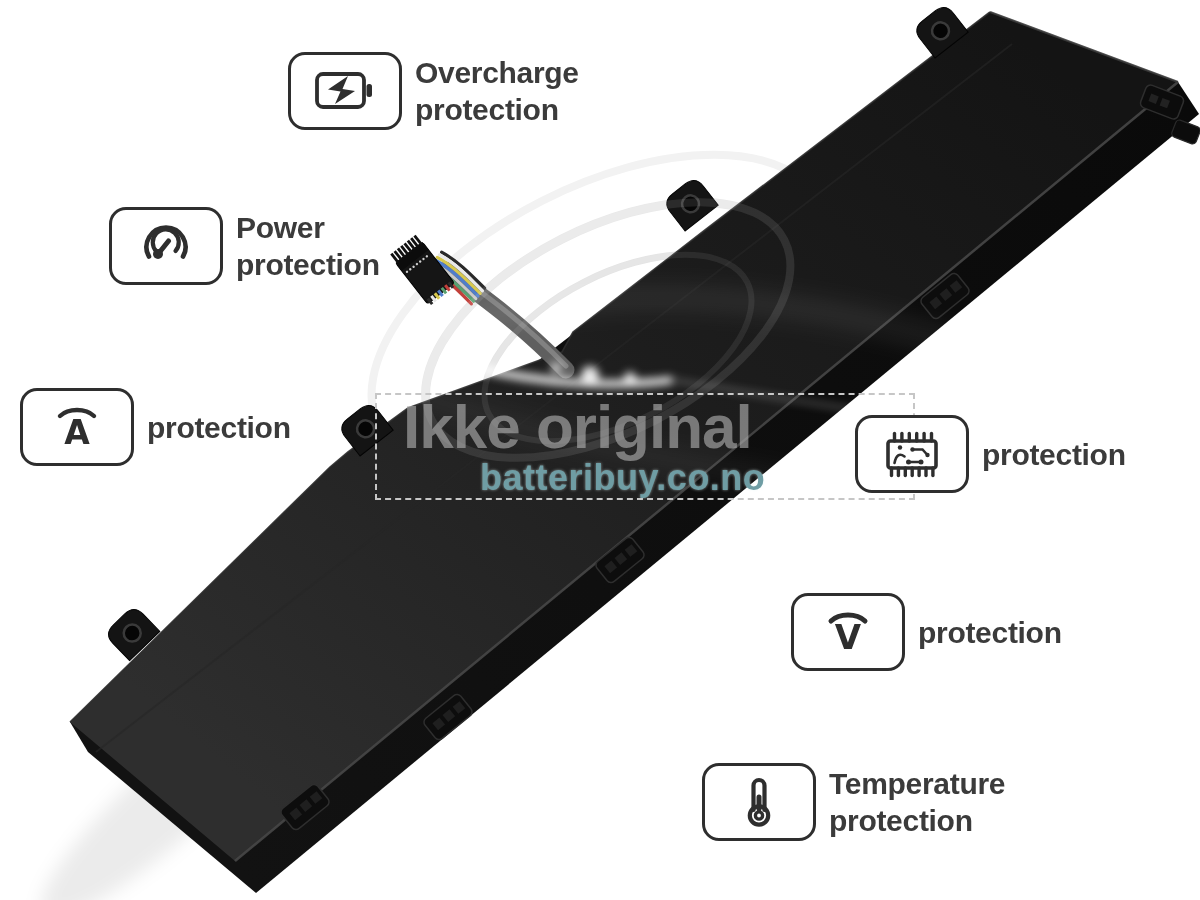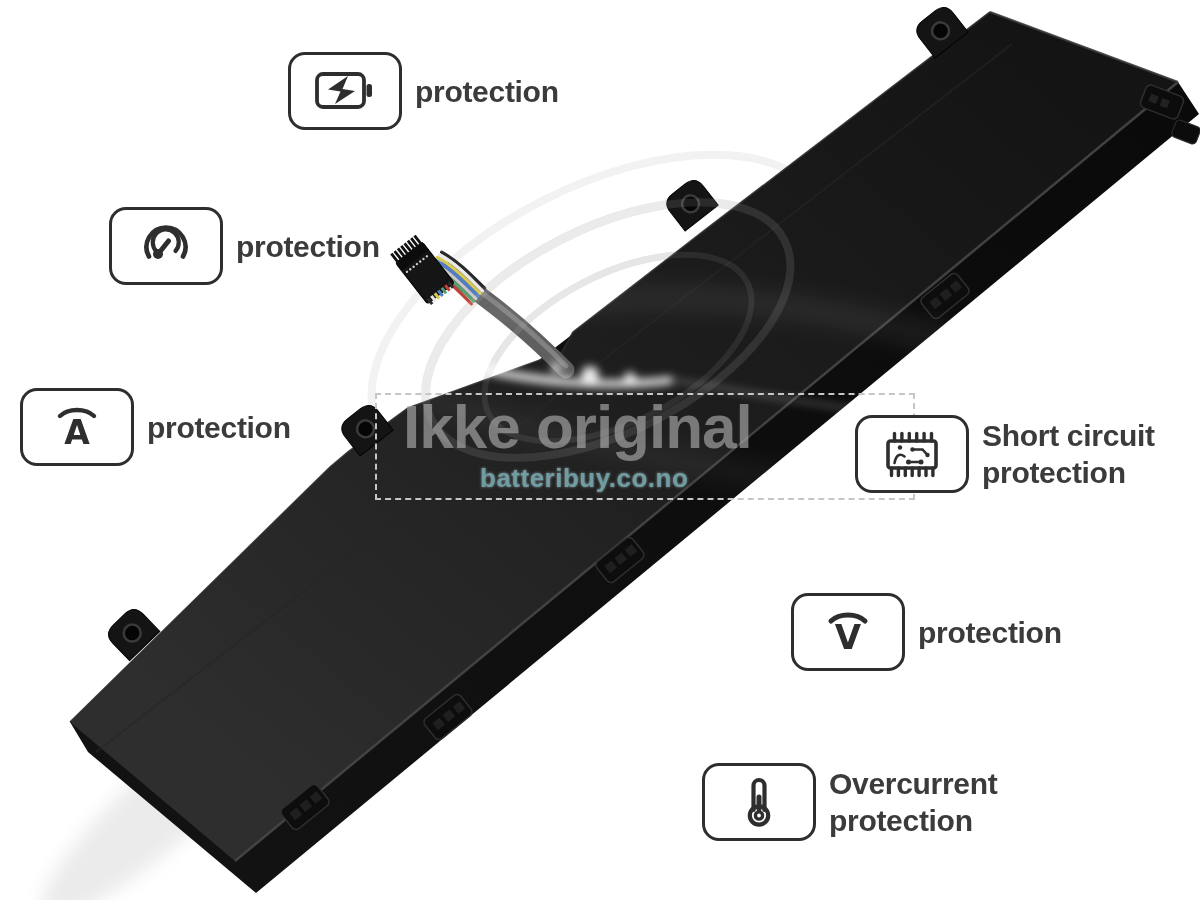--- a/index.html
+++ b/index.html
@@ -18,21 +18,21 @@
   .c3{left:20px;top:388px;}
   .c4{left:855px;top:415px;}
   .c5{left:791px;top:593px;}
   .c6{left:702px;top:763px;}
 
   
   .watermark-box{position:absolute;left:375px;top:393px;width:540px;height:107px;
                  box-sizing:border-box;border:2px dashed #c6c6c6;}
   .wm-title{position:absolute;left:26px;top:1px;font-size:62px;line-height:62px;font-weight:700;
             color:rgba(178,178,178,0.62);letter-spacing:-1px;white-space:nowrap;}
-  .wm-site{position:absolute;left:103px;top:66px;font-size:26px;line-height:34px;font-weight:700;
+  .wm-site{position:absolute;left:103px;top:66px;font-size:36px;line-height:34px;font-weight:700;
            color:#6f9da4;letter-spacing:0.5px;white-space:nowrap;
            text-shadow:0 0 3px rgba(225,245,245,0.55);}
 </style>
 </head>
 <body>
 
 <div class="canvas">
 
   <svg class="battery-svg" width="1200" height="900" viewBox="0 0 1200 900">
     <defs>
@@ -198,34 +198,36 @@
 
   <div class="callout c1">
     <div class="icon-box">
       <svg width="74" height="64" viewBox="0 0 74 64" fill="none" stroke="#2e2e2e">
         <rect x="9" y="15" width="47" height="33" rx="6" stroke-width="3.8"></rect>
         <rect x="58.5" y="25" width="5.5" height="13" rx="2.5" fill="#2e2e2e" stroke="none"></rect>
         <path d="M40,17 L20,30.5 L32.5,32.5 L27,45 L47,32 L34.5,30 Z" fill="#2e2e2e" stroke="none"></path>
       </svg>
     </div>
     <div class="label">
+      <div>Overcharge</div>
       <div>protection</div>
     </div>
   </div>
 
   <div class="callout c2">
     <div class="icon-box">
       <svg width="64" height="64" viewBox="0 0 64 64" fill="none" stroke="#2e2e2e" stroke-linecap="round">
         <path d="M15,42.5 A19.5,19.5 0 1 1 49,42.5" stroke-width="4.6"></path>
         <path d="M22.5,37.5 A13,13 0 1 1 41.5,37" stroke-width="4.2"></path>
         <path d="M34.5,27 L24.5,39.5" stroke-width="5"></path>
         <circle cx="24" cy="40" r="5" fill="#2e2e2e" stroke="none"></circle>
       </svg>
     </div>
     <div class="label">
+      <div>Power</div>
       <div>protection</div>
     </div>
   </div>
 
   <div class="callout c3">
     <div class="icon-box">
       <svg width="64" height="64" viewBox="0 0 64 64" fill="none" stroke="#2e2e2e" stroke-linecap="round">
         <path d="M15,21 A21,14.5 0 0 1 49,21" stroke-width="4.4"></path>
         <text x="32" y="49" text-anchor="middle" fill="#2e2e2e" stroke="none" font-family="DejaVu Sans, sans-serif" font-size="33" font-weight="bold">A</text>
       </svg>
@@ -260,21 +262,20 @@
         <circle cx="33.5" cy="40" r="2.5" fill="#2e2e2e" stroke="none"></circle>
         <path d="M33.5,40 L46,40" stroke-width="2.6"></path>
         <circle cx="46" cy="40" r="2.5" fill="#2e2e2e" stroke="none"></circle>
         <path d="M37.5,27.5 L47.5,27.5 L52,32.5" stroke-width="2.6"></path>
         <circle cx="37.5" cy="27.5" r="2.2" fill="#2e2e2e" stroke="none"></circle>
         <circle cx="52.5" cy="33" r="2.2" fill="#2e2e2e" stroke="none"></circle>
         <circle cx="25" cy="25.5" r="2.2" fill="#2e2e2e" stroke="none"></circle>
       </svg>
     </div>
     <div class="label">
-      <div>Short circuit</div>
       <div>protection</div>
     </div>
   </div>
 
   <div class="callout c5">
     <div class="icon-box">
       <svg width="64" height="64" viewBox="0 0 64 64" fill="none" stroke="#2e2e2e" stroke-linecap="round">
         <path d="M15,21 A21,14.5 0 0 1 49,21" stroke-width="5"></path>
         <text x="32" y="49" text-anchor="middle" fill="#2e2e2e" stroke="none" font-family="DejaVu Sans, sans-serif" font-size="34" font-weight="bold">V</text>
       </svg>
@@ -287,18 +288,18 @@
   <div class="callout c6">
     <div class="icon-box">
       <svg width="64" height="64" viewBox="0 0 64 64" fill="none" stroke="#2e2e2e" stroke-linecap="round">
         <path d="M26.5,40 V15.5 A5.5,5.5 0 0 1 37.5,15.5 V40" stroke-width="4.2"></path>
         <circle cx="32" cy="45.5" r="9.2" stroke-width="4.2"></circle>
         <path d="M32,27 V39" stroke-width="5"></path>
         <circle cx="32" cy="45.5" r="3.6" stroke-width="3.4"></circle>
       </svg>
     </div>
     <div class="label">
-      <div>Overcurrent</div>
+      <div>Temperature</div>
       <div>protection</div>
     </div>
   </div>
 
 </div>
 
 </body></html>

